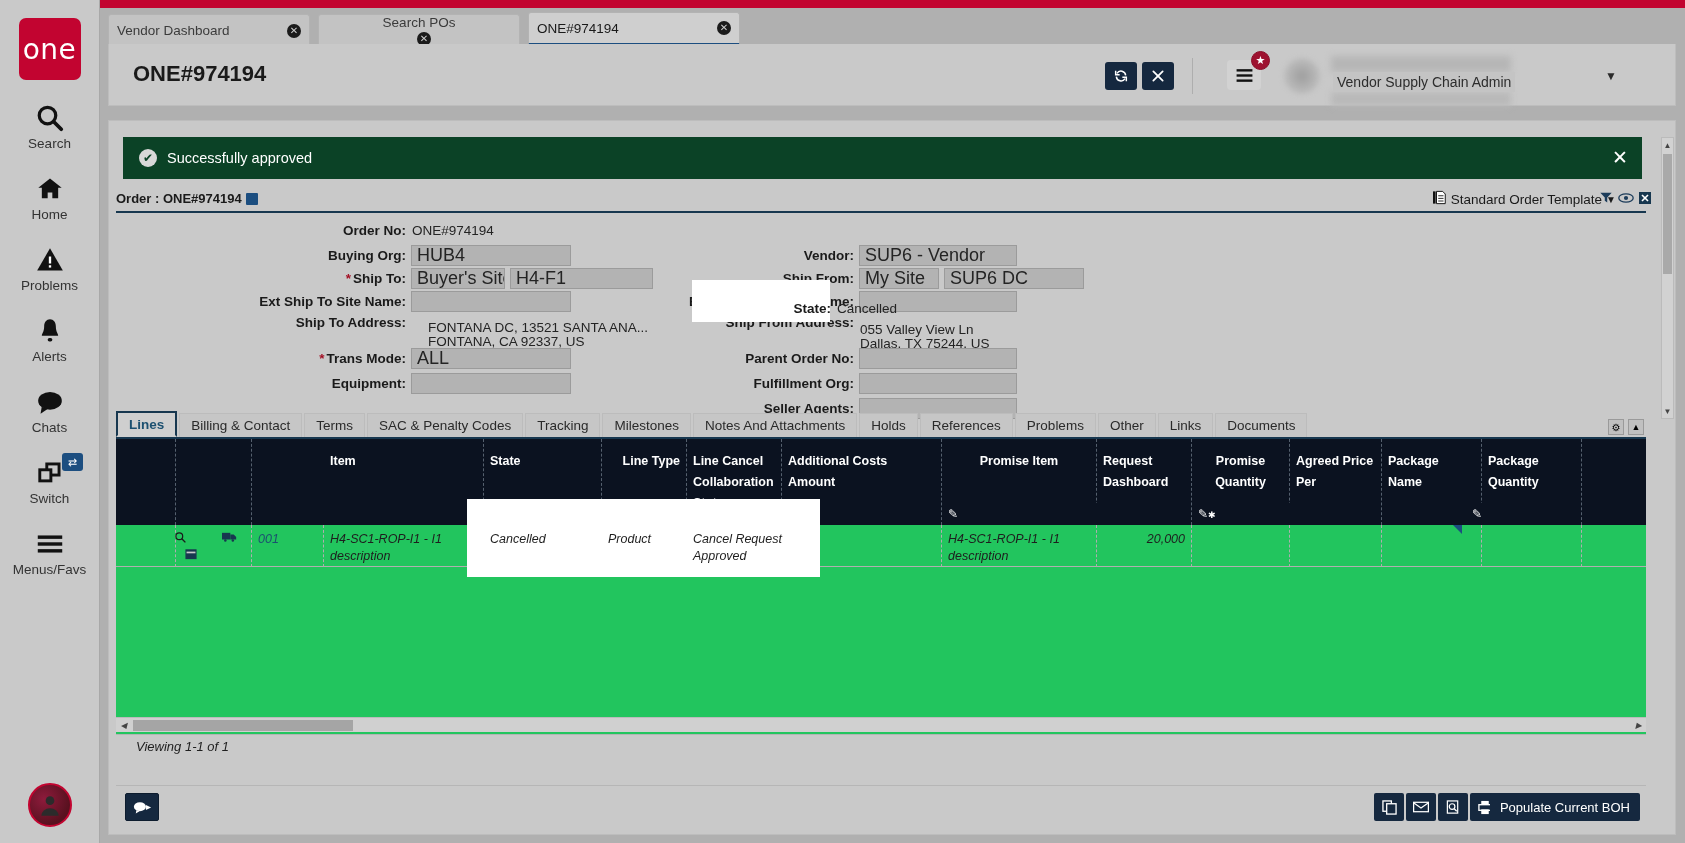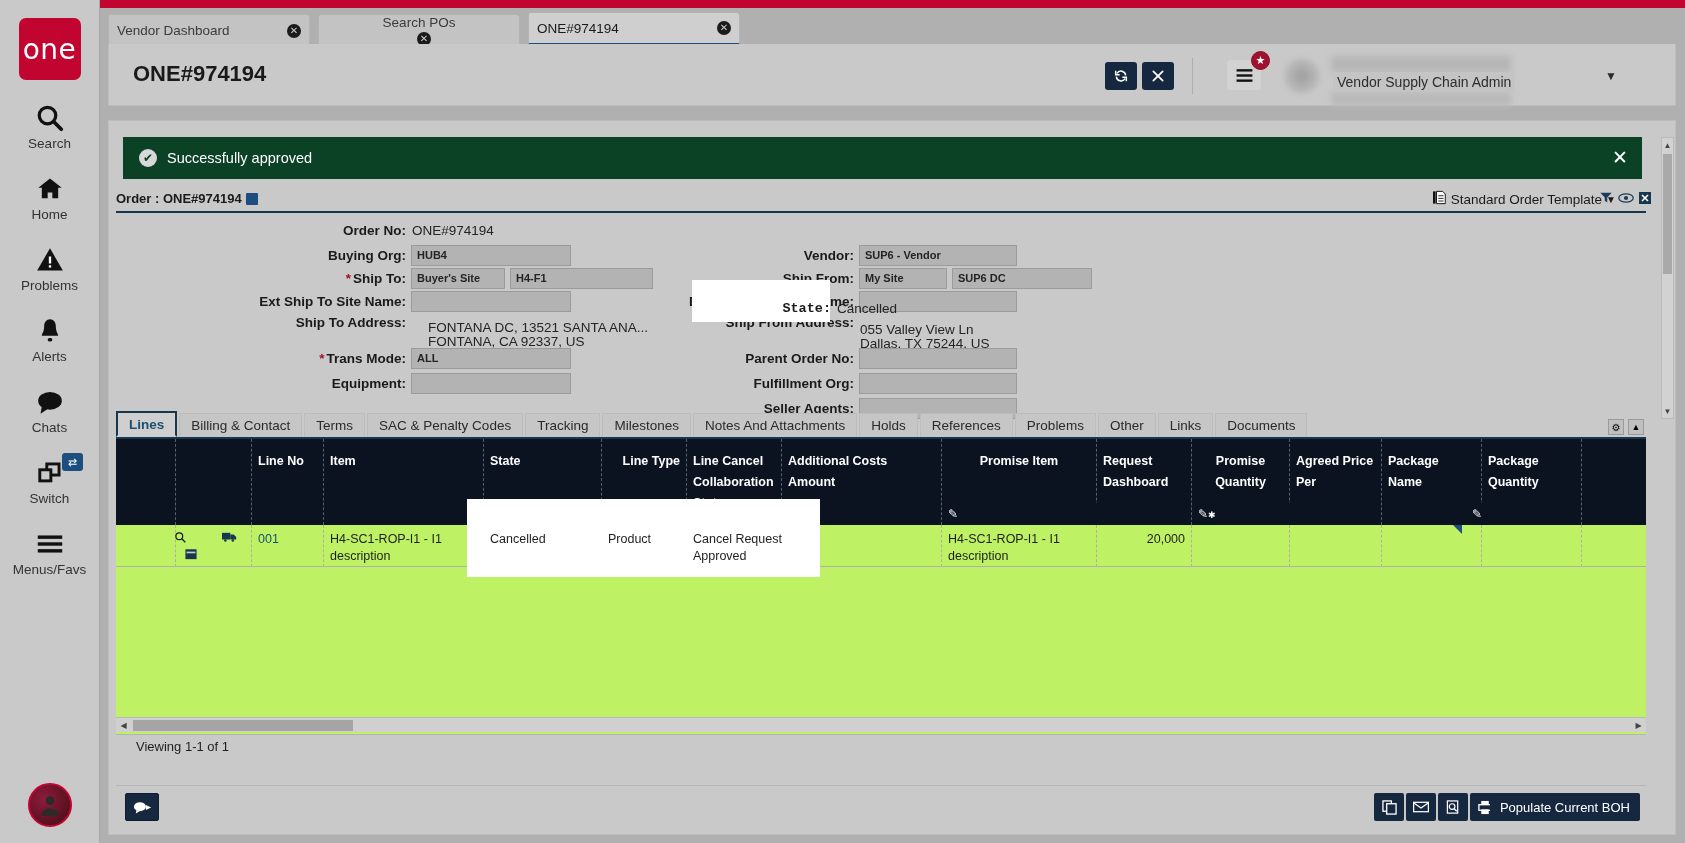--- a/index.html
+++ b/index.html
@@ -189,22 +189,22 @@
     border-top: 2px solid #17374f;
   }
   .frow { position: absolute; height: 22px; display: flex; align-items: center; }
   .flabel {
     font-size: 13.5px; font-weight: bold; color: #1a1a1a;
     text-align: right; white-space: nowrap;
   }
   .req-star { color: #a31025; margin-right: 2px; }
   .fbox {
     background: #b3b3b3; border: 1px solid #9b9b9b; height: 21px;
-    font-size: 11px; color: #242424; padding: 1px 5px;
-    display: flex; align-items: center; overflow: hidden; white-space: nowrap; font-weight: bold;
+    font-size: 18px; color: #242424; padding: 1px 5px;
+    display: flex; align-items: center; overflow: hidden; white-space: nowrap;
   }
   .fplain { font-size: 13.5px; color: #242424; white-space: nowrap; }
   .faddr { font-size: 13.5px; color: #242424; line-height: 14px; }
 
   
   #state-overlay {
     position: absolute; left: 576px; top: 67px; width: 138px; height: 42px;
     background: #ffffff; z-index: 5;
   }
   #state-overlay-row {
@@ -269,21 +269,21 @@
     padding: 12px 6px 0 6px; line-height: 21px;
   }
   .gh.num { text-align: right; }
   .edit-cell {
     position: absolute; bottom: 0; height: 22px; background: #41505f;
     display: flex; align-items: center; padding-left: 6px;
   }
   .edit-ico { color: #fff; font-size: 12px; }
   .edit-ico .ast { font-size: 9px; }
 
-  #grid-body { position: relative; height: 233px; background: #bef264; }
+  #grid-body { position: relative; height: 233px; background: #22c55e; font-style: italic; }
   .grow {
     position: absolute; left: 0; top: 0; height: 42px; width: 100%;
     border-bottom: 1px solid #b0b0b0;
   }
   .gc {
     position: absolute; top: 0; height: 42px;
     border-right: 1px dashed #aeaeae;
     font-size: 12.5px; color: #1e1e1e; padding: 6px 6px 0 6px; line-height: 17px;
   }
   .gc.num { text-align: right; }
@@ -565,31 +565,31 @@
       <span class="flabel" style="width:290px;"><span class="req-star">*</span><span>Trans Mode</span>:</span>
       <span class="fbox" style="margin-left:5px;width:160px;">ALL</span>
     </div>
     <div class="frow" style="left:0;top:159px;">
       <span class="flabel" style="width:290px;"><span>Equipment</span>:</span>
       <span class="fbox" style="margin-left:5px;width:160px;"></span>
     </div>
 
     <div id="state-overlay"></div>
     <div id="state-overlay-row">
-      <span class="flabel" style="width:130px;font-family:Liberation Mono, monospace;"><span>State</span>:</span>
+      <span class="flabel" style="width:130px;"><span>State</span>:</span>
       <span class="fplain" style="margin-left:6px;">Cancelled</span>
     </div>
 
     <div class="frow" style="left:460px;top:31px;">
       <span class="flabel" style="width:278px;"><span>Vendor</span>:</span>
       <span class="fbox" style="margin-left:5px;width:158px;">SUP6 - Vendor</span>
     </div>
     <div class="frow" style="left:460px;top:54px;">
       <span class="flabel" style="width:278px;"><span>Ship From</span>:</span>
-      <span class="fbox" style="margin-left:5px;width:88px;">My Site</span>
+      <span class="fbox" style="margin-left:5px;width:80px;">My Site</span>
       <span class="fbox" style="margin-left:5px;width:140px;">SUP6 DC</span>
     </div>
     <div class="frow" style="left:460px;top:77px;">
       <span class="flabel" style="width:278px;"><span>Ext Ship From Site Name</span>:</span>
       <span class="fbox" style="margin-left:5px;width:158px;"></span>
     </div>
     <div class="frow" style="left:460px;top:100px;height:32px;align-items:flex-start;">
       <span class="flabel" style="width:278px;padding-top:2px;"><span>Ship From Address</span>:</span>
       <span class="faddr" style="margin-left:6px;padding-top:10px;">
         <span>055 Valley View Ln</span><br>
@@ -657,21 +657,20 @@
         <span>Documents</span>
       </div>
     <div id="tabs-gear">⚙</div>
     <div id="tabs-collapse">▲</div>
   </div>
 
   <div id="grid">
     <div id="grid-head">
       <div class="gh" style="left:0px;width:60px;"></div>
       <div class="gh" style="left:60px;width:76px;"></div>
-      <div class="gh" style="left:136px;width:72px;">Line No</div>
       <div class="gh" style="left:208px;width:160px;">Item</div>
       <div class="gh" style="left:368px;width:118px;">State</div>
       <div class="gh num" style="left:486px;width:85px;">Line Type</div>
       <div class="gh" style="left:571px;width:95px;">Line Cancel Collaboration Status</div>
       <div class="gh" style="left:666px;width:160px;">Additional Costs Amount</div>
       <div class="gh" style="left:826px;width:155px;text-align:center;">Promise Item</div>
       <div class="gh" style="left:981px;width:95px;">Request Dashboard</div>
       <div class="gh" style="left:1076px;width:98px;text-align:center;">Promise Quantity</div>
       <div class="gh" style="left:1174px;width:92px;">Agreed Price Per</div>
       <div class="gh" style="left:1266px;width:100px;">Package Name</div>

